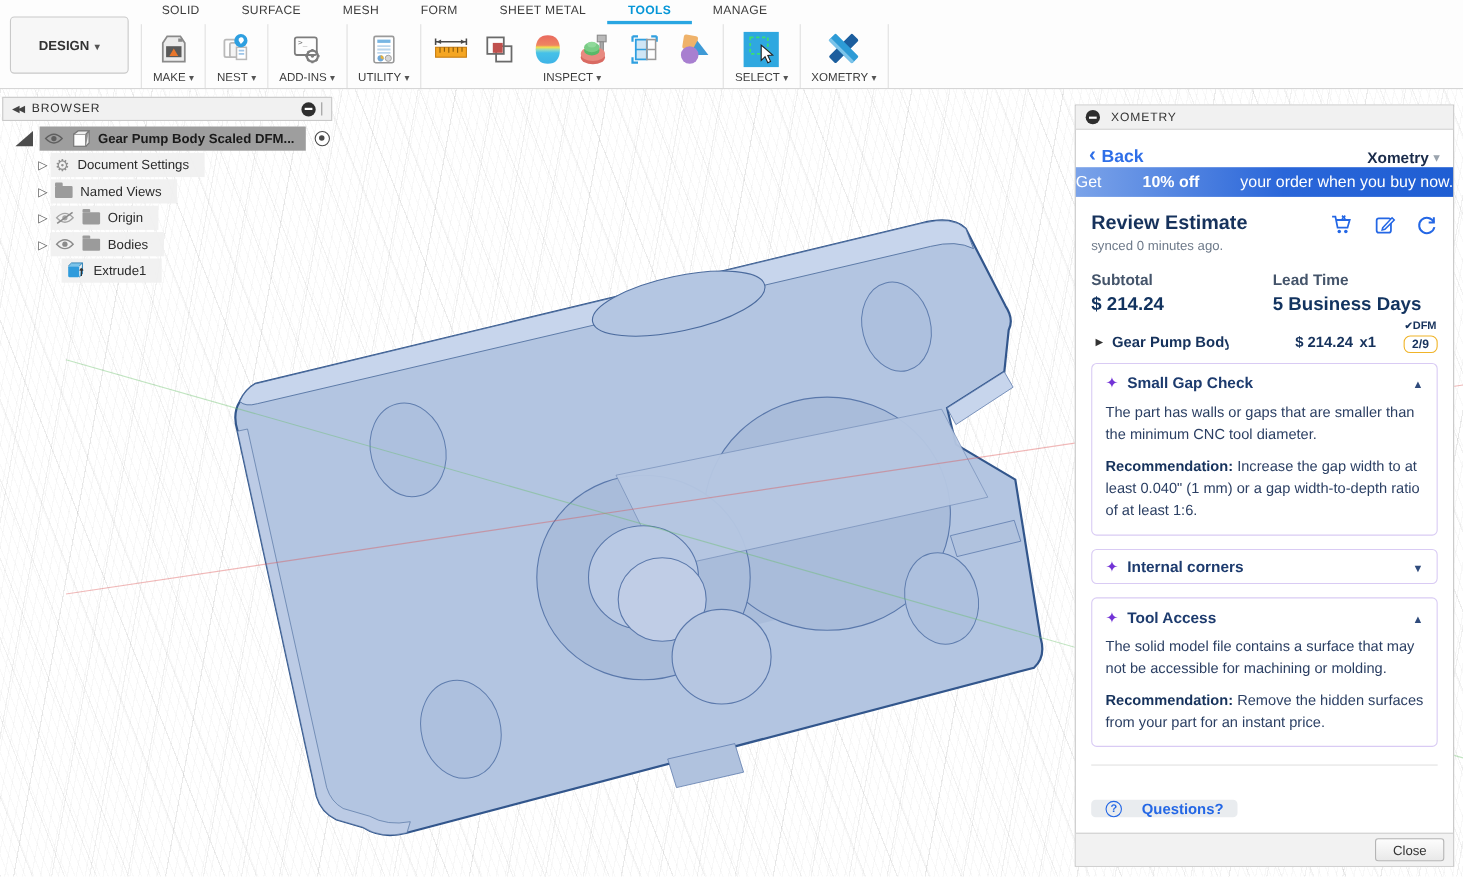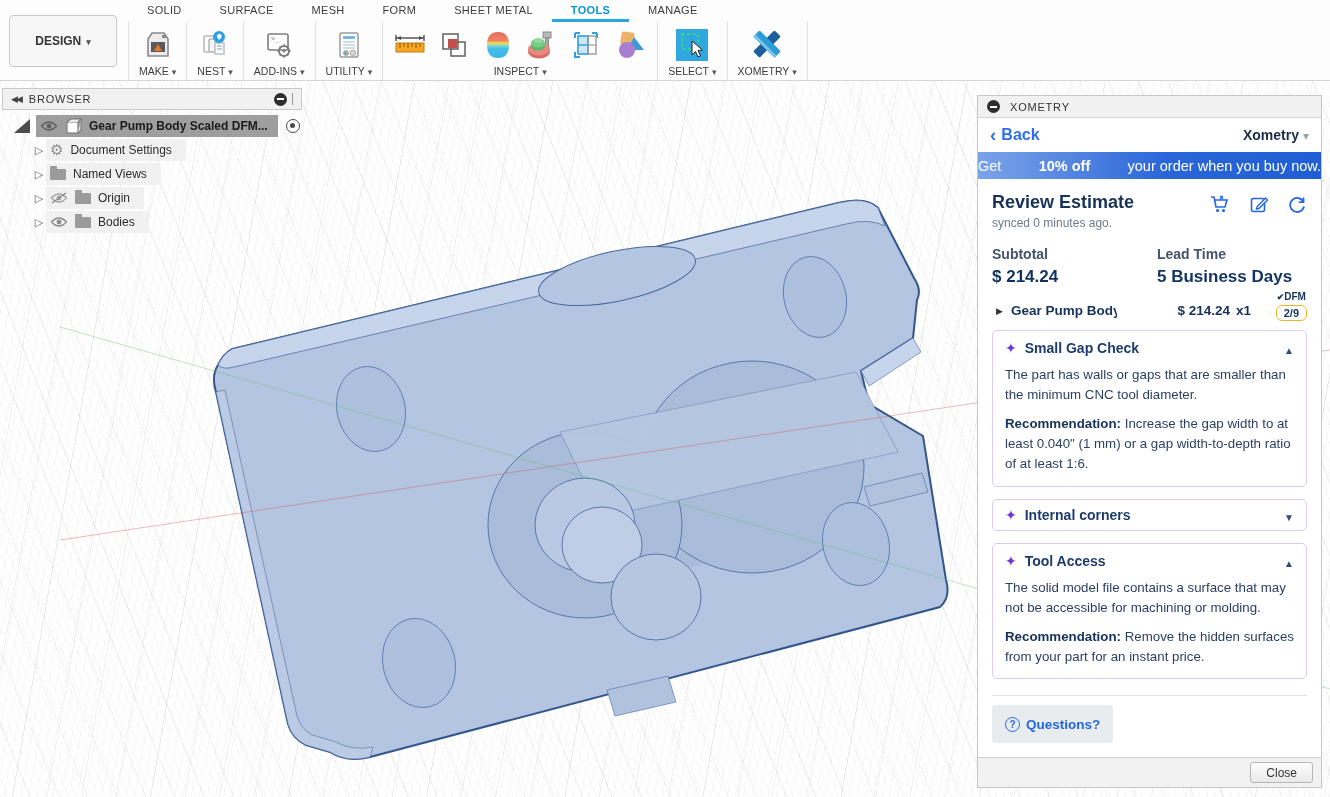--- a/index.html
+++ b/index.html
@@ -62,21 +62,21 @@
   .target-ico { width:14px; height:14px; border:1.5px solid #4a4a4a; border-radius:50%;
     margin-left:8px; position:relative; background:#fff; }
   .target-ico::after { content:""; position:absolute; left:3.2px; top:3.2px; width:5px; height:5px;
     border-radius:50%; background:#4a4a4a; }
 
   
   #xpanel { position:absolute; left:977px; top:95px; width:345px; height:693px; background:#fff;
     border:1px solid #c6c6c6; z-index:25; }
   #xpanel-header { height:22px; background:#f1f1f1; border-bottom:1px solid #d5d5d5;
     display:flex; align-items:center; padding:0 9px; gap:10px; }
-  #back-row { height:34px; display:flex; align-items:center; padding:0 12px; }
+  #back-row { height:34px; display:flex; align-items:flex-end; padding:0 12px; }
   .back-chevron { color:#2f6fe8; font-weight:bold; font-size:19px; margin-right:5px; }
   .back-chevron::after { content:"‹"; }
   #back-label { color:#2f6fe8; font-weight:bold; font-size:16px; }
   #brand-box { margin-left:auto; display:flex; align-items:center; gap:4px; }
   #brand-label { font-size:14px; font-weight:bold; color:#1a2b4a; }
   .gray-caret::after { content:"▾"; color:#9aa3ad; font-size:12px; }
   #banner { height:27px; background:linear-gradient(90deg,#7ba3e9,#2a66d9 55%,#1f5ed3);
     color:#fff; font-size:14.5px; display:flex; align-items:center; justify-content:space-between; gap:0; }
   #banner b { margin:0 4px; }
   #xcontent { padding:13px 14px 0; position:relative; }
@@ -108,22 +108,22 @@
   .xcard-title { font-size:14px; font-weight:bold; color:#1d3b6e; flex:1; }
   .collapse-up { font-size:10px; color:#2f4b7c; }
   .collapse-up::after { content:"▲"; }
   .collapse-down { font-size:10px; color:#2f4b7c; }
   .collapse-down::after { content:"▼"; }
   .xcard p { font-size:13.3px; color:#2b3f63; line-height:1.5; margin-top:9px; }
   .rec-label { font-weight:bold; color:#16325c; }
   #content-divider { border-top:1px solid #e2e2e2; margin-top:16px; }
   #xbuttons { position:absolute; left:14px; right:14px; bottom:44px; display:flex;
     align-items:center; justify-content:space-between; }
-  #questions-btn { background:#e9ecef; border-radius:4px; height:38px; display:flex;
-    align-items:center; gap:6px; padding:0 13px; cursor:pointer; }
+  #questions-btn { background:#e9ecef; border-radius:4px; height:16px; display:flex;
+    align-items:center; gap:18px; padding:0 13px; cursor:pointer; }
   .q-ico { width:15px; height:15px; border:1.4px solid #2467e5; border-radius:50%; color:#2467e5;
     font-size:10px; font-weight:bold; display:flex; align-items:center; justify-content:center; }
   .q-ico::after { content:"?"; }
   #questions-label { color:#2467e5; font-weight:bold; font-size:13.5px; }
   #quote-btn { background:#1f6bf1; border-radius:4px; height:33px; display:flex; align-items:center;
     padding:0 14px; color:#fff; font-weight:bold; font-size:13.5px; cursor:pointer; }
   #xfooter { position:absolute; left:0; right:0; bottom:0; height:30px; background:#f2f2f2;
     border-top:1px solid #cfcfcf; display:flex; align-items:center; justify-content:flex-end; padding:0 8px; }
   #close-btn { height:21px; padding:0 15px; background:linear-gradient(#fdfdfd,#e9e9e9);
     border:1px solid #b5b5b5; border-radius:3px; font-size:12px; color:#333;
@@ -441,20 +441,30 @@
         <span class="tree-caret"></span>
         <span class="rowbg">
           <svg width="18" height="12" viewBox="0 0 18 12">
             <path d="M1.5,6 Q9,-2 16.5,6 Q9,14 1.5,6 Z" fill="none" stroke="#8b8b8b" stroke-width="1.3"></path>
             <circle cx="9" cy="6" r="2.4" fill="#8b8b8b"></circle>
           </svg>
           <span class="folder-ico"></span>
           <span class="lbl">Bodies</span>
         </span>
       </div>
+      <div class="trow" style="margin-left:24px">
+        <span class="rowbg" style="margin-left:30px">
+          <svg width="18" height="18" viewBox="0 0 18 18">
+            <rect x="2" y="5" width="10" height="10" rx="1" fill="#2f9bdc"></rect>
+            <path d="M2,5 L5,2 H15 L12,5 M12,15 L15,12 V2" fill="#7cc4ea" stroke="#2a7db3" stroke-width="0.8"></path>
+            <path d="M14,14 V7 M14,7 L12.5,9 M14,7 L15.5,9" stroke="#333" stroke-width="1.1" fill="none"></path>
+          </svg>
+          <span class="lbl">Extrude1</span>
+        </span>
+      </div>
     </div>
   </div>
 
   <div id="xpanel">
     <div id="xpanel-header">
       <span class="minus-ico"></span>
       <span class="panel-title">XOMETRY</span>
     </div>
 
     <div id="back-row">

